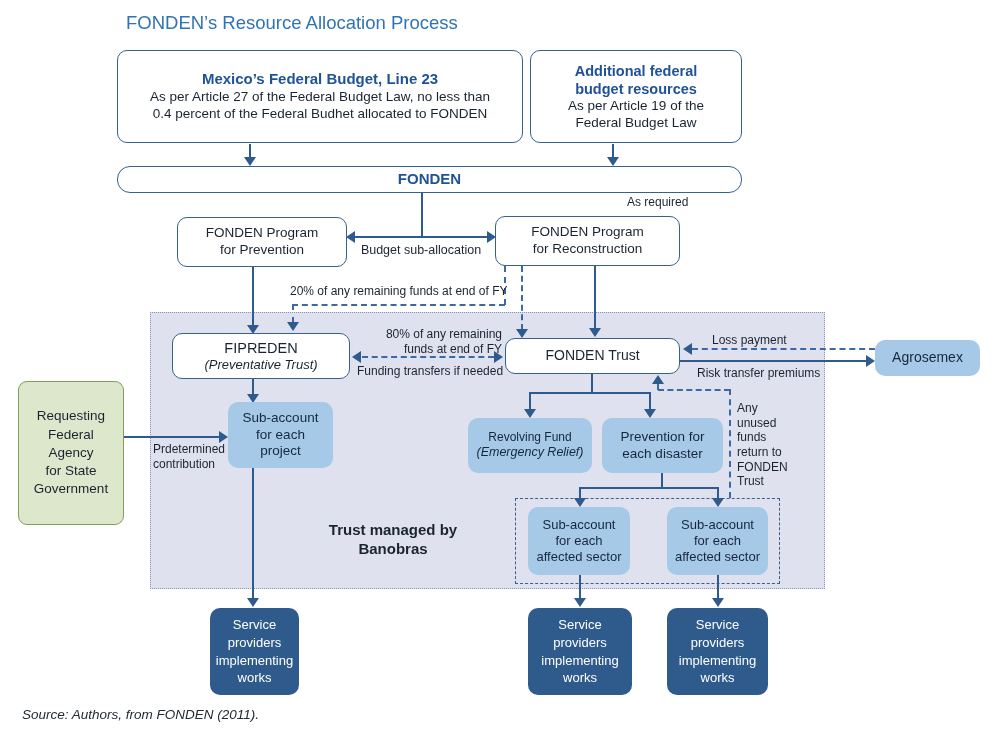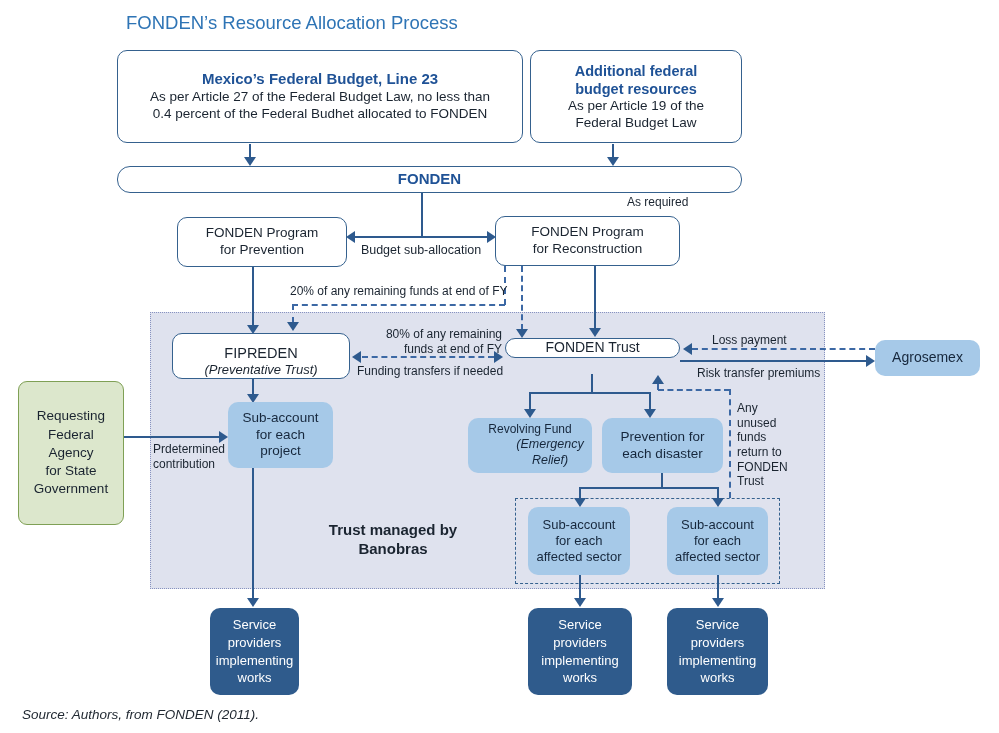--- a/index.html
+++ b/index.html
@@ -82,25 +82,25 @@
   <div class="hd" style="left:292px;top:304px;width:213px;"></div>
   <div class="vd" style="left:292px;top:304px;height:19px;"></div>
   <div class="ah down" style="left:287px;top:322px;"></div>
   <div class="lbl" style="left:290px;top:284px;white-space:nowrap;">20% of any remaining funds at end of FY</div>
 
   <div class="vd" style="left:521px;top:266px;height:64px;"></div>
   <div class="ah down" style="left:516px;top:329px;"></div>
   <div class="vl" style="left:594px;top:266px;height:63px;"></div>
   <div class="ah down" style="left:589px;top:328px;"></div>
 
-  <div class="node white-node" style="left:172px;top:333px;width:178px;height:46px;justify-content:flex-end;">
+  <div class="node white-node" style="left:172px;top:333px;width:178px;height:46px;">
     <div style="font-size:14.5px;">FIPREDEN</div>
     <div style="font-size:13px;font-style:italic;">(Preventative Trust)</div>
   </div>
-  <div class="node white-node" style="left:505px;top:338px;width:175px;height:20px;font-size:14px;">FONDEN Trust</div>
+  <div class="node white-node" style="left:505px;top:338px;width:175px;height:36px;font-size:14px;">FONDEN Trust</div>
 
   <div class="hd" style="left:362px;top:356px;width:132px;"></div>
   <div class="ah left" style="left:352px;top:351px;"></div>
   <div class="ah right" style="left:494px;top:351px;"></div>
   <div class="lbl pre" style="left:372px;top:327px;width:130px;text-align:right;">80% of any remaining
 funds at end of FY</div>
   <div class="lbl" style="left:357px;top:364px;white-space:nowrap;">Funding transfers if needed</div>
 
   <div class="hd" style="left:692px;top:348px;width:183px;"></div>
   <div class="ah left" style="left:683px;top:343px;"></div>
@@ -130,21 +130,21 @@
 
   <div class="vl" style="left:591px;top:374px;height:20px;"></div>
   <div class="hl" style="left:530px;top:392px;width:120px;"></div>
   <div class="vl" style="left:529px;top:392px;height:18px;"></div>
   <div class="ah down" style="left:524px;top:409px;"></div>
   <div class="vl" style="left:649px;top:392px;height:18px;"></div>
   <div class="ah down" style="left:644px;top:409px;"></div>
 
   <div class="node blue-node" style="left:468px;top:418px;width:124px;height:55px;">
     <div style="font-size:12px;">Revolving Fund</div>
-    <div style="font-size:12.5px;font-style:italic;margin-left:40px;">(Emergency Relief)</div>
+    <div style="font-size:12.5px;font-style:italic;">(Emergency Relief)</div>
   </div>
   <div class="node blue-node pre" style="left:602px;top:418px;width:121px;height:55px;font-size:13.5px;">Prevention for
 each disaster</div>
 
   <div class="vl" style="left:661px;top:473px;height:16px;"></div>
   <div class="hl" style="left:580px;top:487px;width:138px;"></div>
   <div class="vl" style="left:579px;top:487px;height:12px;"></div>
   <div class="ah down" style="left:574px;top:498px;"></div>
   <div class="vl" style="left:717px;top:487px;height:12px;"></div>
   <div class="ah down" style="left:712px;top:498px;"></div>

